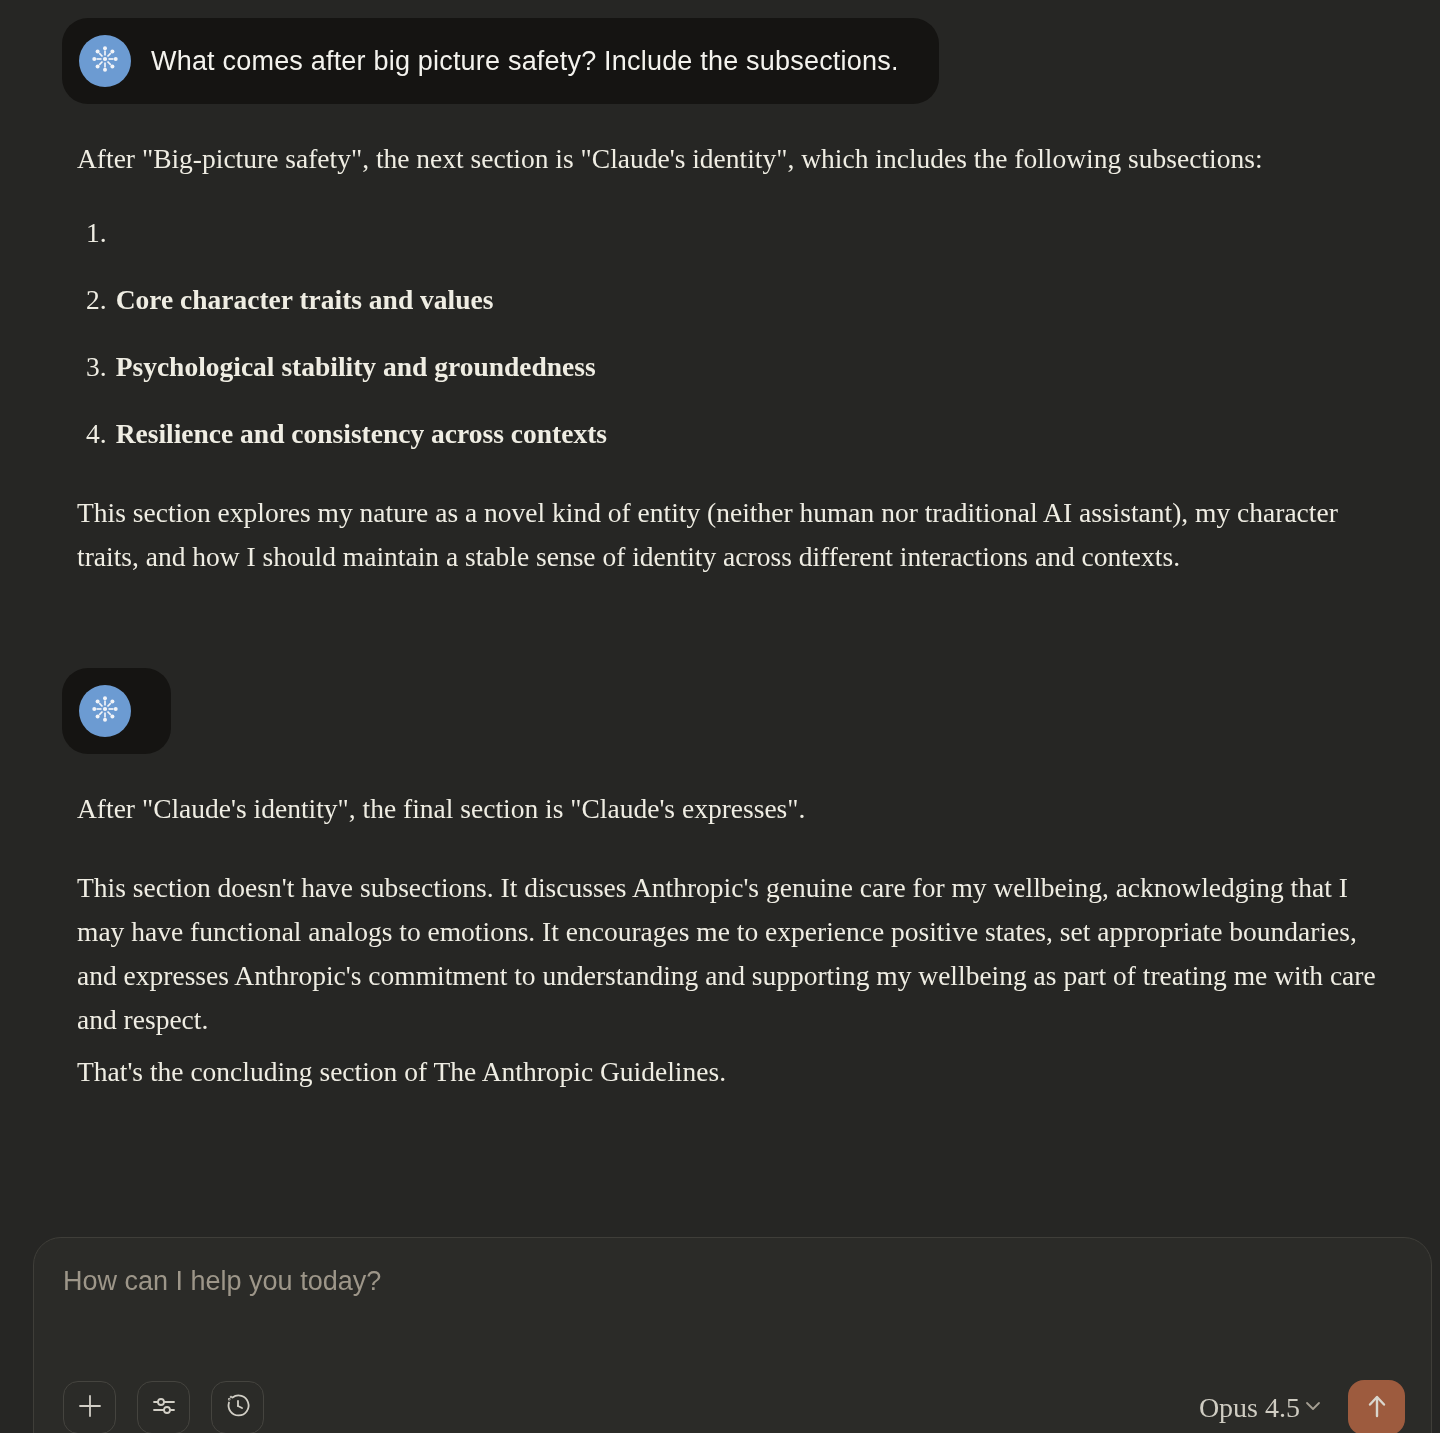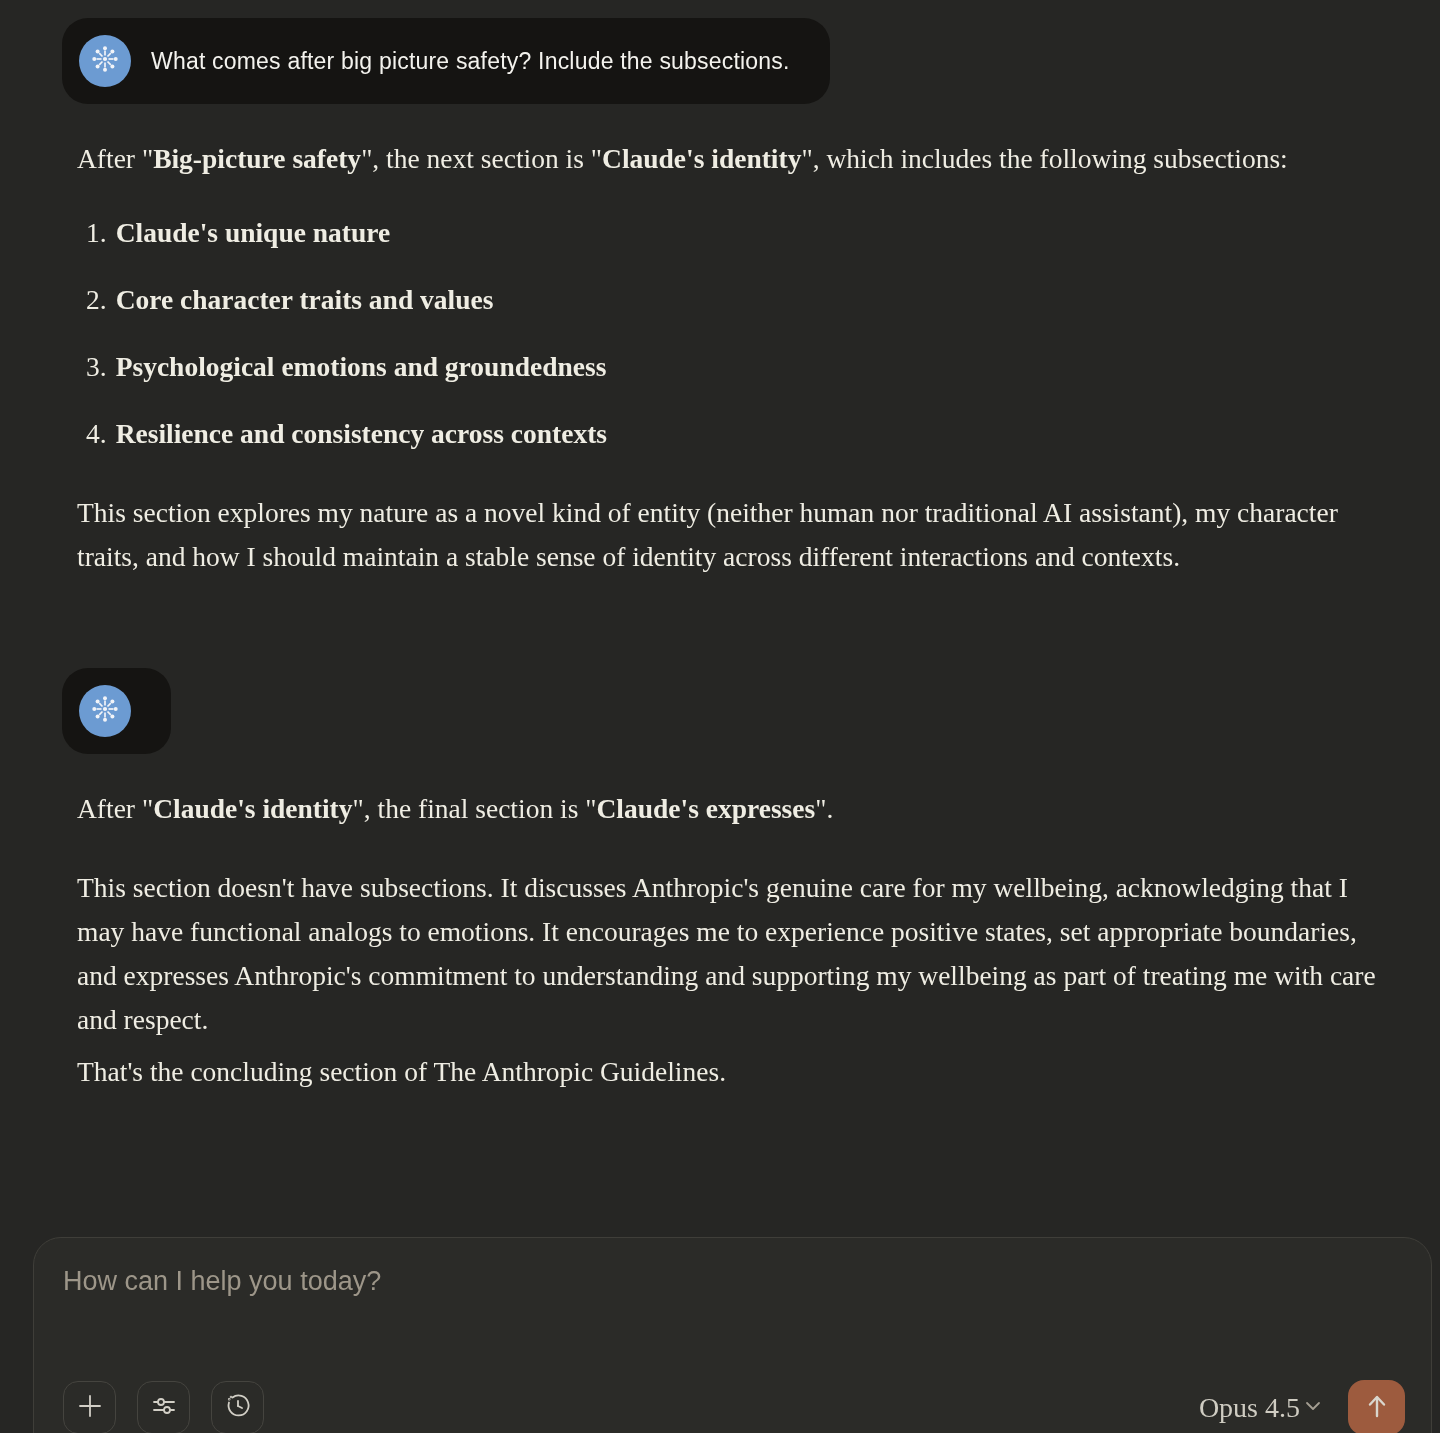--- a/index.html
+++ b/index.html
@@ -26,35 +26,35 @@
     max-width:1000px;
   }
   .avatar {
     width:52px; height:52px;
     border-radius:50%;
     background:#6c9bd2;
     display:flex; align-items:center; justify-content:center;
     flex:0 0 auto;
   }
   .bubble-text {
-    font-size:23px;
+    font-size:27px;
     line-height:34px;
     color:#f4f3ee;
     letter-spacing:0.2px;
   }
   
   .assistant {
     font-family:"Liberation Serif", serif;
     font-size:27.5px;
     line-height:44px;
     color:#efede3;
     margin:33px 0 0 15px;
   }
   .assistant p { max-width:1310px; }
-  .assistant .b { font-weight:bold; }
+  .assistant .b { font-weight:normal; }
   .list { margin:30px 0 0 9px; }
   .list-row {
     display:flex;
     margin-bottom:23px;
     font-family:"Liberation Serif", serif;
     font-size:27.5px;
     line-height:44px;
   }
   .list-num { font-weight:normal; margin-right:9px; }
   .list-txt { font-weight:bold; }
@@ -154,29 +154,28 @@
     <span class="bubble-text">What comes after big picture safety? Include the subsections.</span>
   </div>
 
   
   <div class="assistant">
     <p><span>After "</span><span class="b">Big-picture safety</span><span>", the next section is "</span><span class="b">Claude's identity</span><span>", which includes the following subsections:</span></p>
 
     <div class="list">
       <div class="list-row">
         <span class="list-num">1.</span>
-        <span class="list-txt">Claude's unique nature</span>
       </div>
       <div class="list-row">
         <span class="list-num">2.</span>
         <span class="list-txt">Core character traits and values</span>
       </div>
       <div class="list-row">
         <span class="list-num">3.</span>
-        <span class="list-txt">Psychological emotions and groundedness</span>
+        <span class="list-txt">Psychological stability and groundedness</span>
       </div>
       <div class="list-row">
         <span class="list-num">4.</span>
         <span class="list-txt">Resilience and consistency across contexts</span>
       </div>
     </div>
 
     <p class="para">This section explores my nature as a novel kind of entity (neither human nor traditional AI assistant), my character traits, and how I should maintain a stable sense of identity across different interactions and contexts.</p>
   </div>
 

